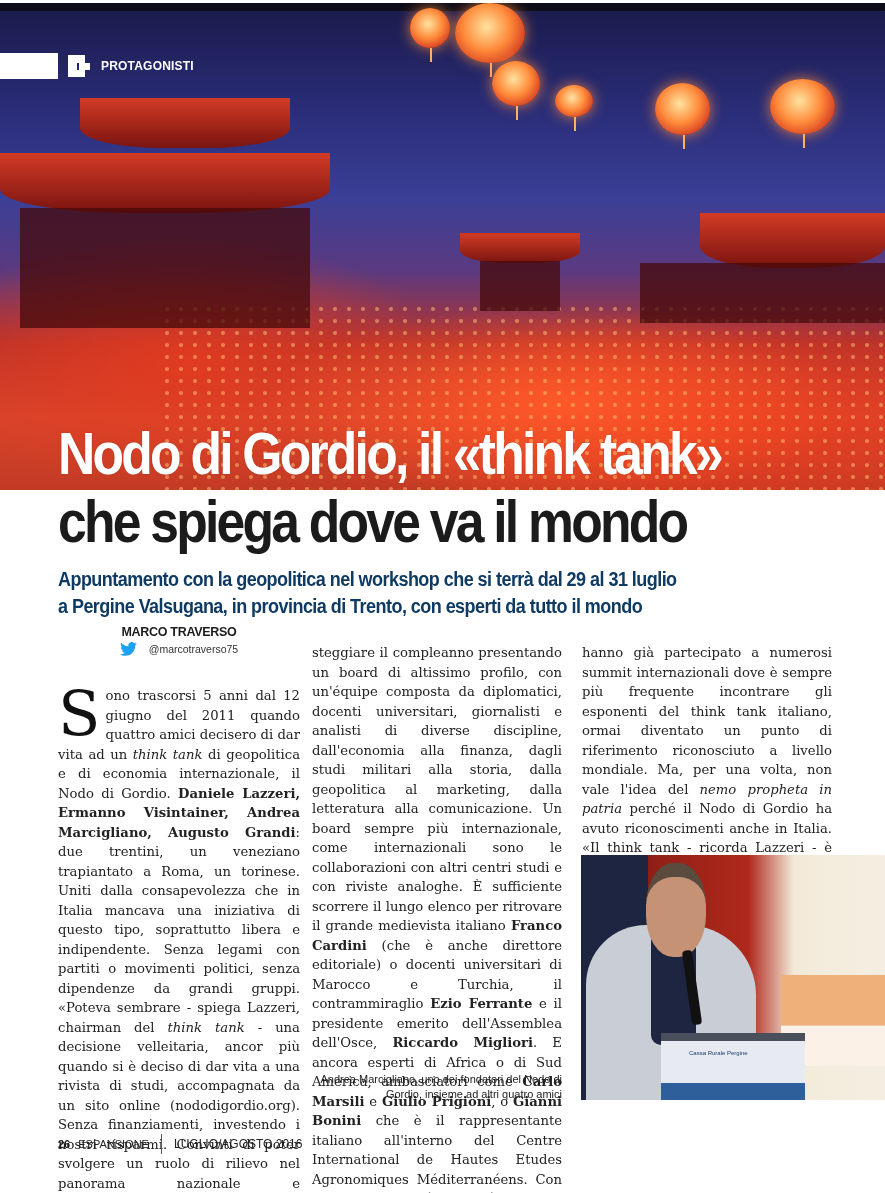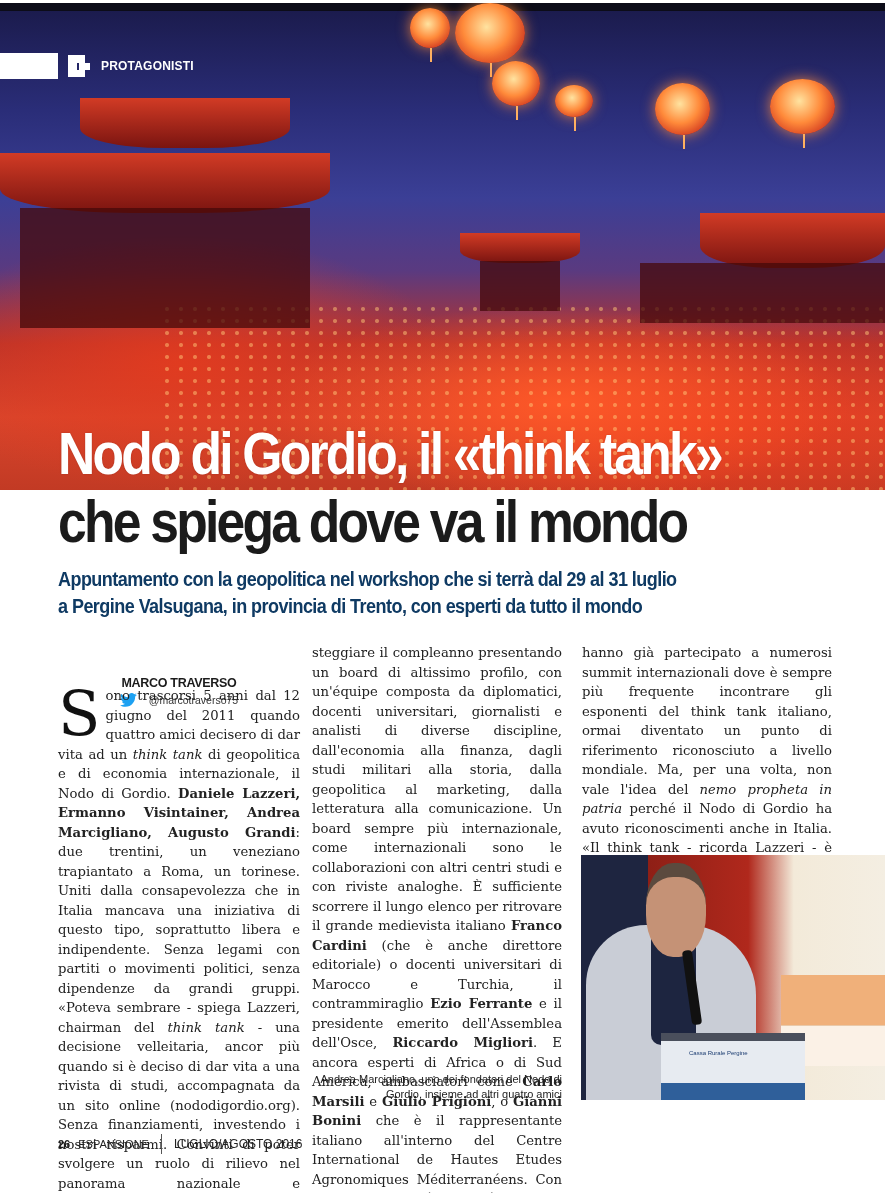--- a/index.html
+++ b/index.html
@@ -36,21 +36,21 @@
 
   .subhead { position:absolute; left:58px; top:566px; font-family:"Liberation Sans", sans-serif; font-weight:bold; color:#0f3a63; font-size:20px; line-height:27px; letter-spacing:-0.6px; transform:scaleX(0.9); transform-origin:left top; white-space:nowrap; }
 
   
   .col { position:absolute; font-size:13.2px; line-height:19.5px; text-align:justify; color:#222; hyphens:manual; }
   .col p { margin:0; }
   .col1 { left:58px; top:686px; width:242px; }
   .col2 { left:312px; top:643px; width:250px; }
   .col3 { left:582px; top:643px; width:250px; }
 
-  .author { position:absolute; left:58px; top:676px; width:242px; text-align:center; }
+  .author { position:absolute; left:58px; top:625px; width:242px; text-align:center; }
   .author-name { font-family:"Liberation Sans", sans-serif; font-weight:bold; font-size:12.5px; color:#1b1b1b; letter-spacing:-0.3px; }
   .author-handle { margin-top:3px; font-family:"Liberation Sans", sans-serif; font-size:10.5px; color:#333; display:flex; justify-content:center; align-items:center; gap:12px; }
   .twitter-icon { width:17px; height:14px; display:inline-block; }
 
   .dropcap { float:left; font-size:62px; line-height:50px; margin:3px 5px 0 0; font-family:"DejaVu Serif", serif; color:#111; }
 
   .photo { position:absolute; left:581px; top:855px; width:304px; height:245px; overflow:hidden;
     background: linear-gradient(90deg, #1e2540 0%, #1e2540 22%, #8e1f16 22%, #b0281c 55%, #f3ead9 70%, #f4eee2 100%); }
   .photo .wall-band { position:absolute; left:200px; top:120px; width:104px; height:50px; background:#f0b07a; }
   .photo .wall-deco { position:absolute; left:200px; top:170px; width:104px; height:40px; background:#fbf1e6; border-top:1px solid #e9c9a9; }

